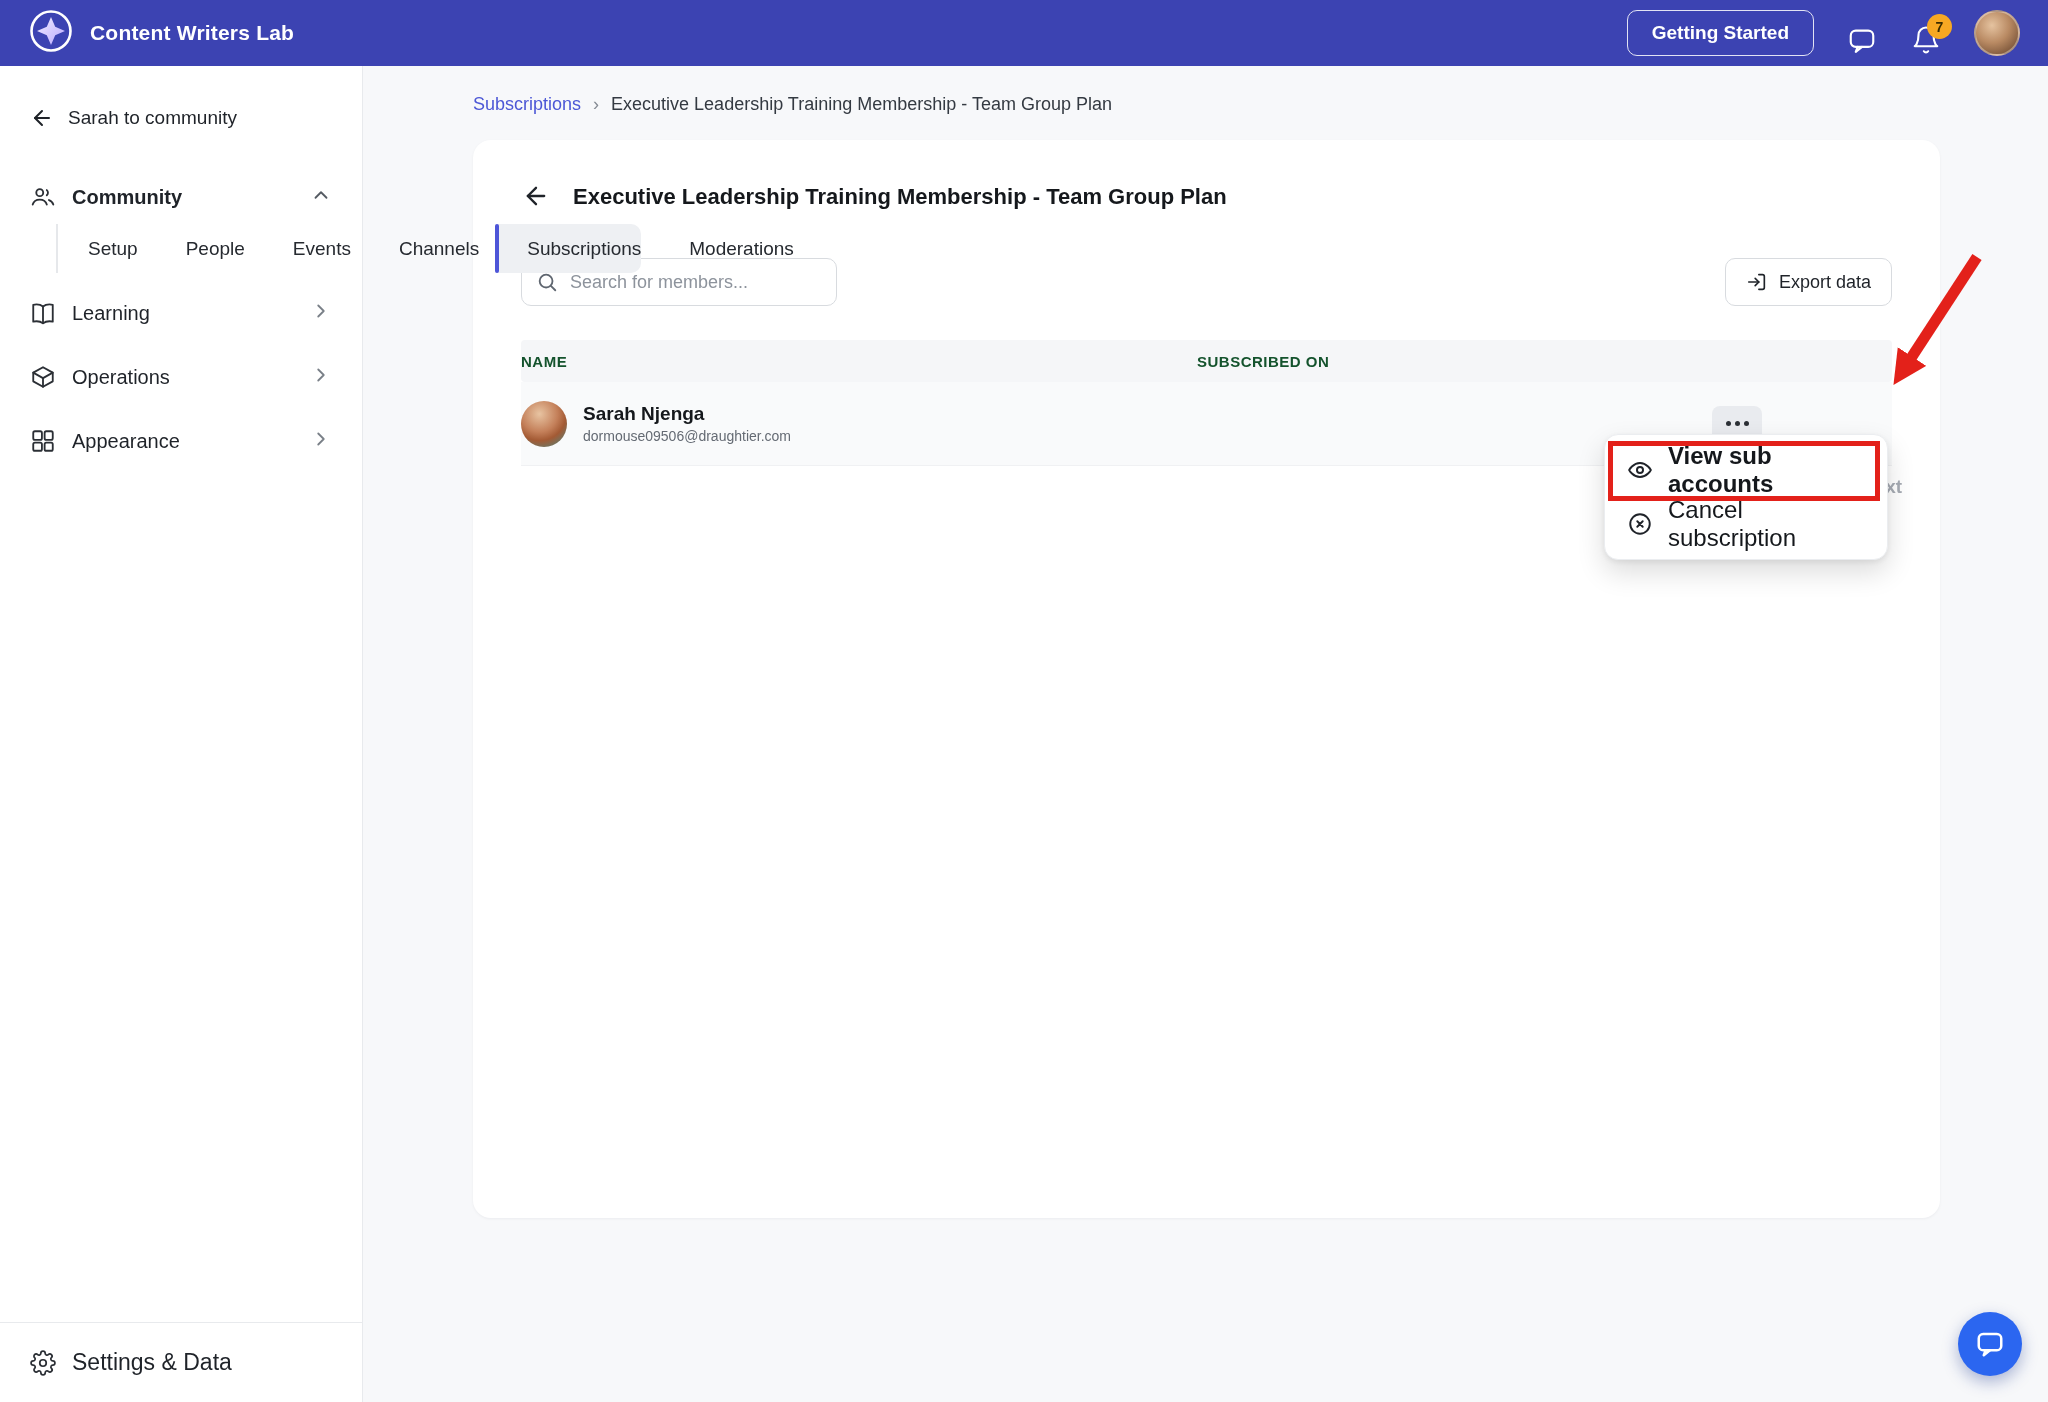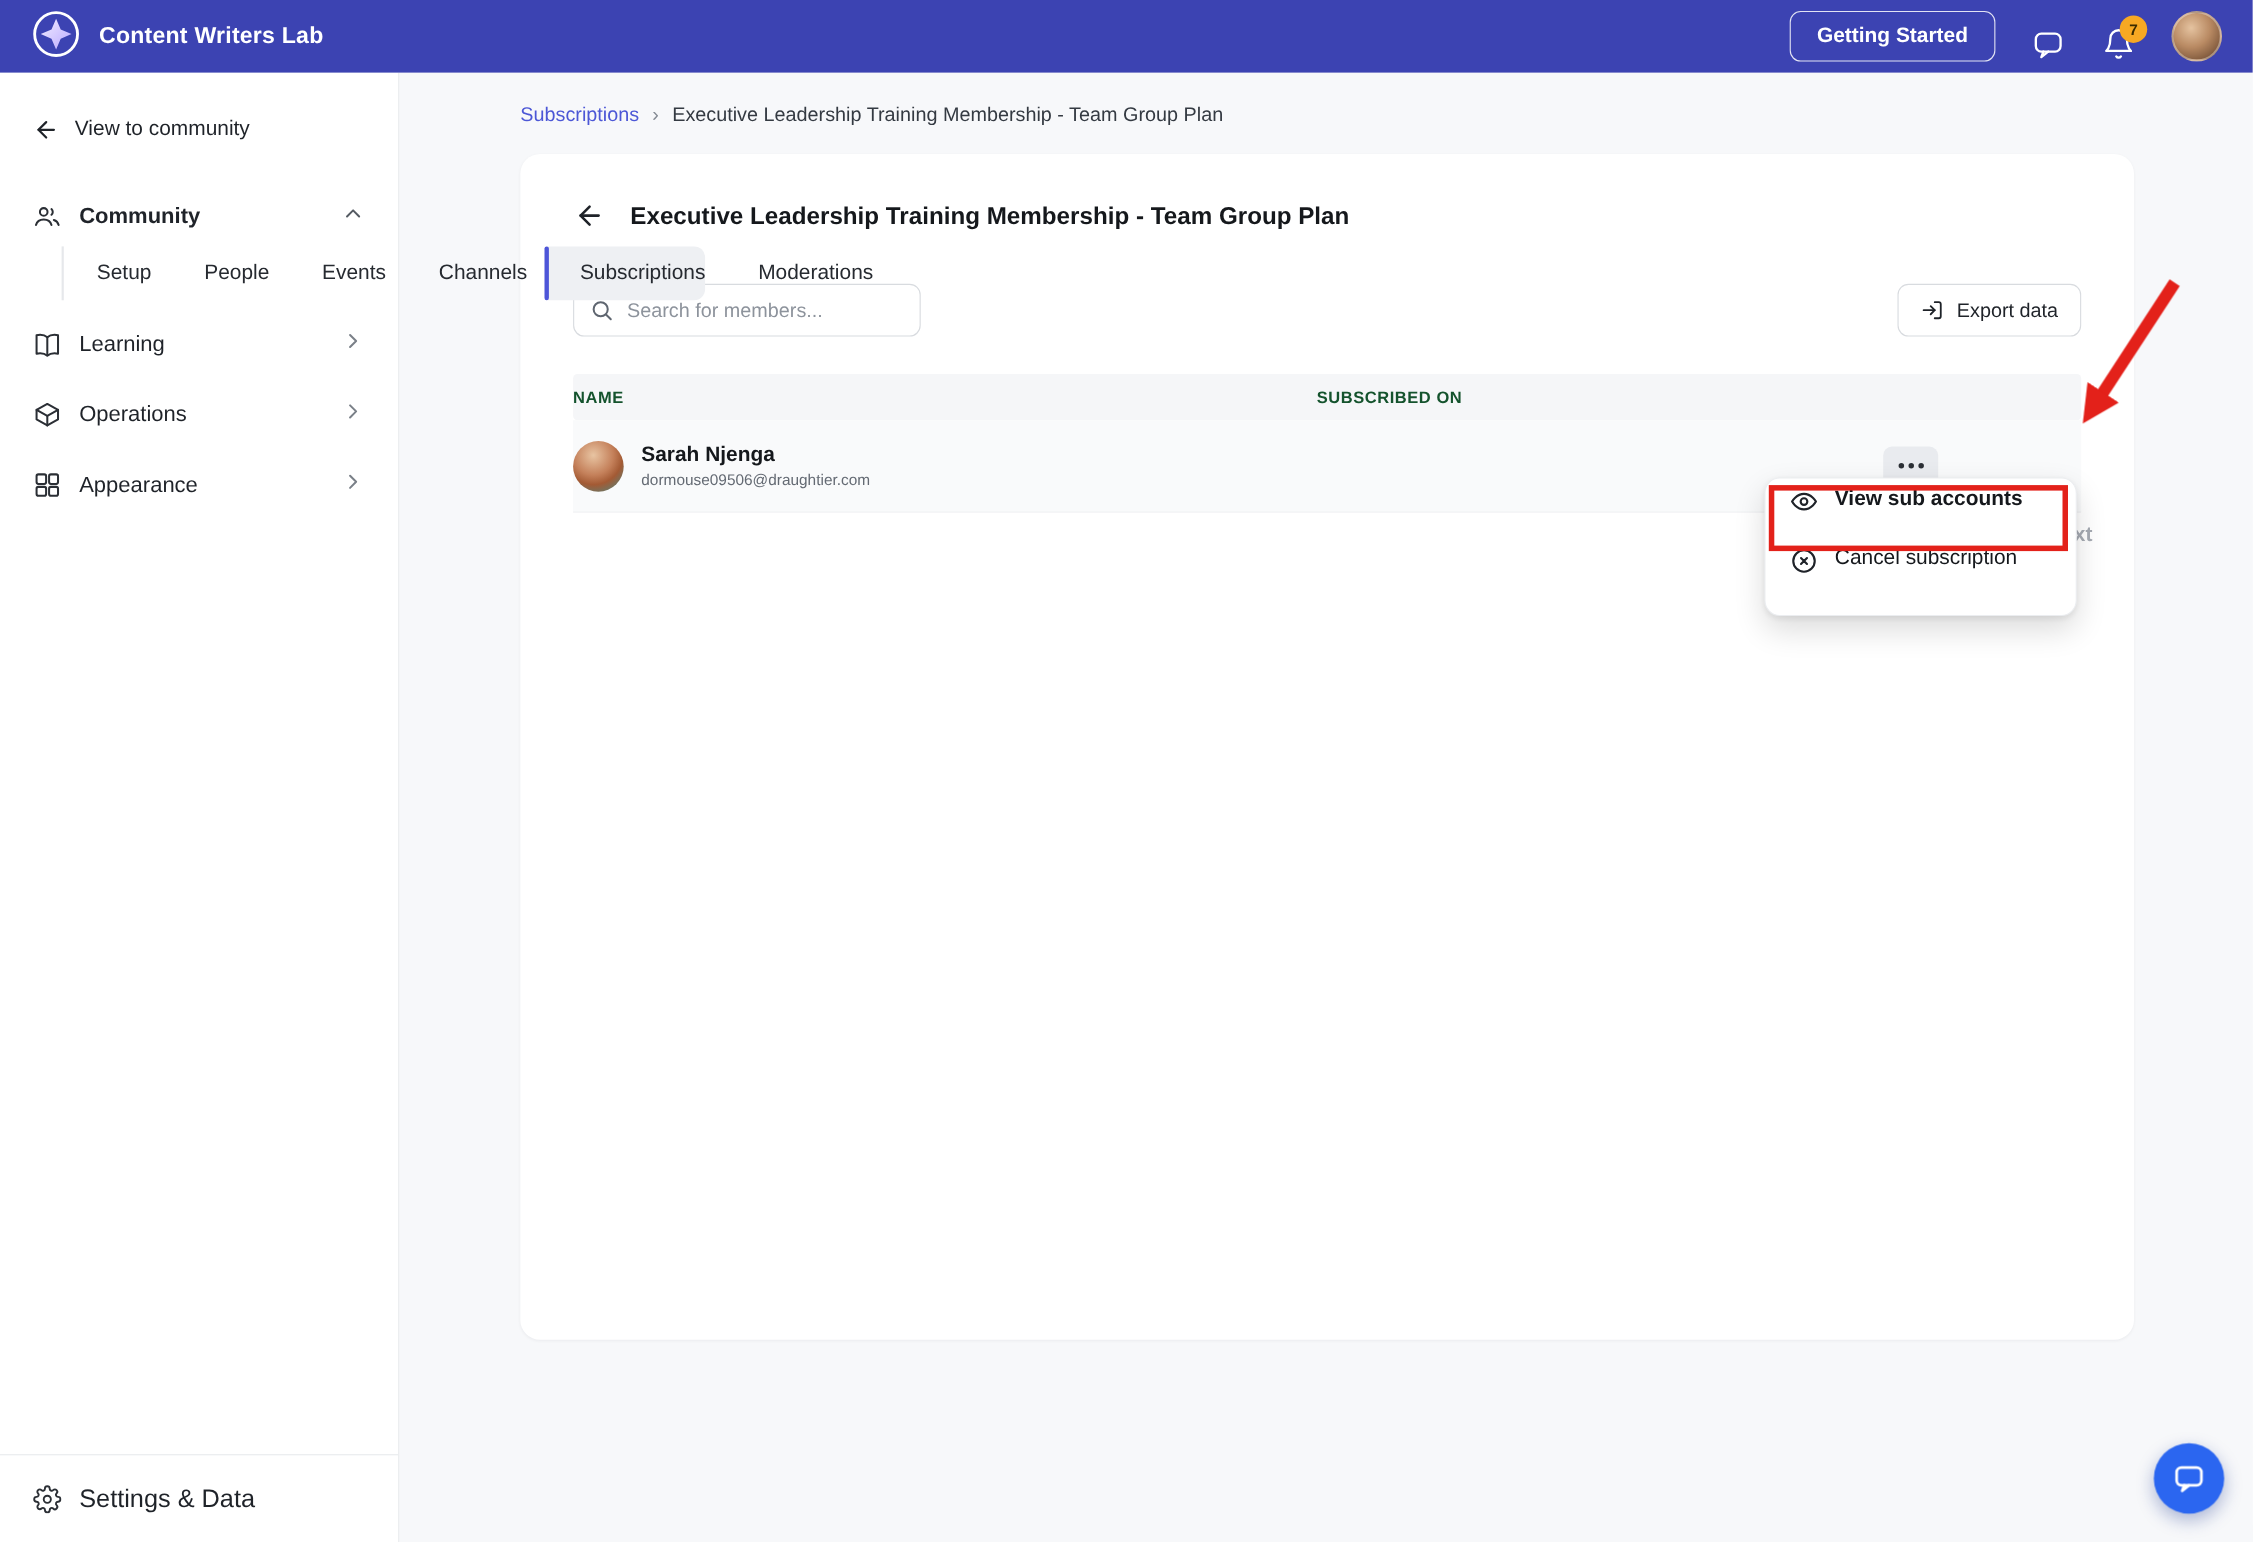--- a/index.html
+++ b/index.html
@@ -148,22 +148,22 @@
   }
 
   
   .dropdown {
     position: fixed; left: 1604px; top: 434px; width: 284px; z-index: 40;
     background: #fff; border: 1px solid #ebedf0; border-radius: 14px;
     box-shadow: 0 12px 28px rgba(0,0,0,.14), 0 2px 6px rgba(0,0,0,.08);
     padding: 8px 0;
   }
   .menu-item {
-    height: 54px; display: flex; align-items: flex-start; gap: 15px;
-    padding: 0 22px; font-size: 19px; color: #15181c; cursor: pointer;
+    height: 54px; display: flex; align-items: center; gap: 15px;
+    padding: 0 22px; font-size: 24px; color: #15181c; cursor: pointer;
   }
   .menu-item.primary { font-weight: 600; }
   .menu-icon { width: 26px; height: 26px; color: #1f2329; flex: 0 0 auto; }
 
   
   .annotation-rect {
     position: fixed; left: 1608px; top: 441px; width: 272px; height: 60px;
     border: 5px solid var(--annotation, #e3211a); z-index: 45; pointer-events: none;
   }
   .annotation-arrow { position: fixed; left: 1845px; top: 233px; z-index: 46; pointer-events: none; }
@@ -213,21 +213,21 @@
     <span class="avatar-header"></span>
   </div>
 </header>
 
 <aside class="sidebar">
   <div class="back-link">
     <svg width="24" height="24" viewBox="0 0 24 24" fill="none" stroke="currentColor" stroke-width="2" stroke-linecap="round" stroke-linejoin="round">
       <path d="M19 12H5"></path>
         <path d="M12 19l-7-7 7-7"></path>
     </svg>
-    <span>View to community</span>
+    <span>Sarah to community</span>
   </div>
 
   <div class="nav-section-head">
     <span class="nav-icon">
       <svg width="26" height="26" viewBox="0 0 24 24" fill="none" stroke="currentColor" stroke-width="1.7" stroke-linecap="round" stroke-linejoin="round">
         <circle cx="9" cy="8" r="3.2"></circle>
         <path d="M2.5 19c.8-3 3.4-4.6 6.5-4.6s5.7 1.6 6.5 4.6"></path>
         <path d="M15.5 5.6a3.2 3.2 0 0 1 0 4.8"></path>
         <path d="M17.5 14.8c2 .6 3.4 2 4 4.2"></path>
       </svg>

